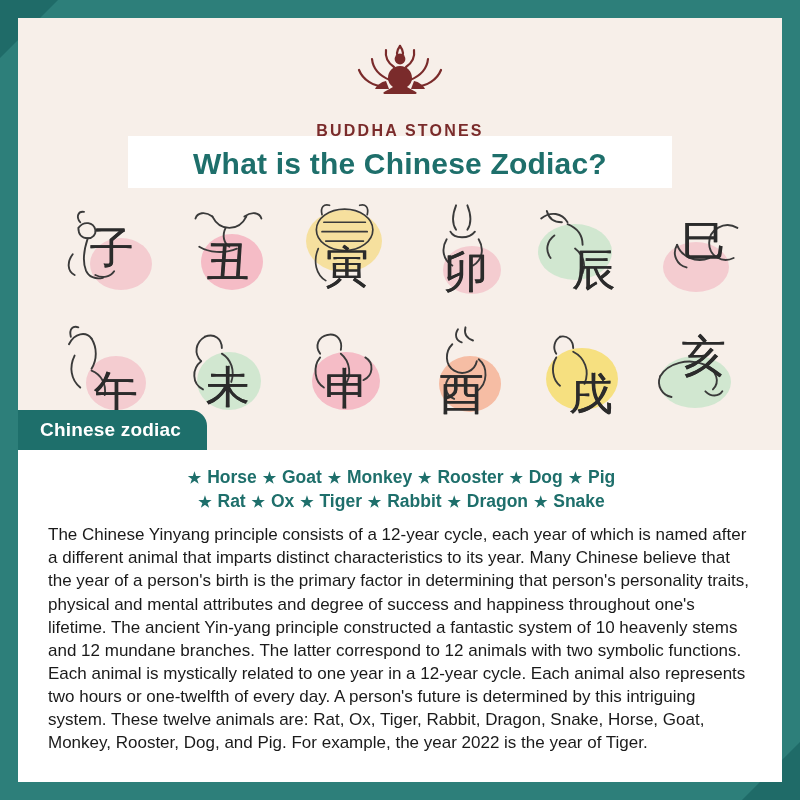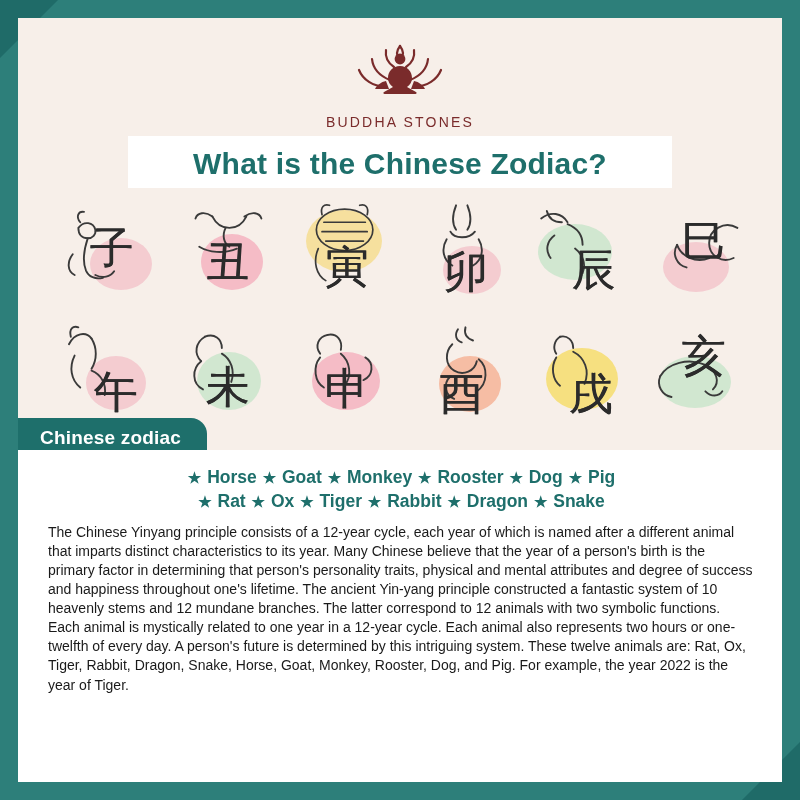--- a/index.html
+++ b/index.html
@@ -55,25 +55,25 @@
     left: 0; right: 0;
     top: 14px;
     text-align: center;
   }
   .logo-mark {
     display: block;
     margin: 0 auto;
   }
   .logo-text {
     display: block;
-    margin-top: 4px;
-    font-size: 14px;
+    margin-top: 12px;
+    font-size: 16px;
     letter-spacing: 2.2px;
     color: #7a2b2b;
-    font-weight: 400;
+    font-weight: 700;
   }
   .title-band {
     position: absolute;
     left: 110px;
     right: 110px;
     top: 118px;
     height: 56px;
     background: #ffffff;
     display: flex;
     align-items: center;
@@ -129,21 +129,21 @@
   }
   
   .label-tab {
     position: absolute;
     left: 0;
     bottom: 0;
     background: #1e6f6b;
     color: #ffffff;
     font-size: 19px;
     font-weight: 700;
-    padding: 9px 26px 1px 22px;
+    padding: 9px 26px 9px 22px;
     border-top-right-radius: 16px;
     letter-spacing: .2px;
   }
   
   .body {
     position: relative;
     background: #ffffff;
     padding: 16px 28px 10px 30px;
   }
   .animal-list {
@@ -157,21 +157,21 @@
     color: #1e6f6b;
     font-size: 15px;
     padding: 0 1px;
   }
   .animal-list .row {
     display: block;
     white-space: nowrap;
   }
   .paragraph {
     margin-top: 10px;
-    font-size: 14px;
+    font-size: 17px;
     line-height: 1.36;
     color: #1a1a1a;
     text-align: left;
   }
 </style>
 </head>
 <body>
 
 <div class="page">
   <div class="corner-tl"></div>

